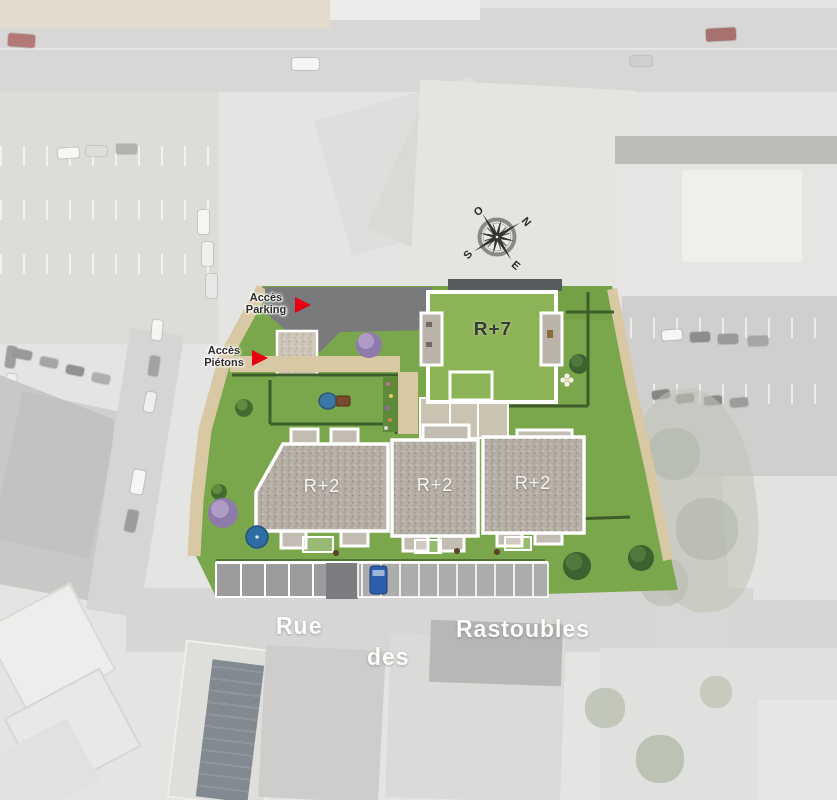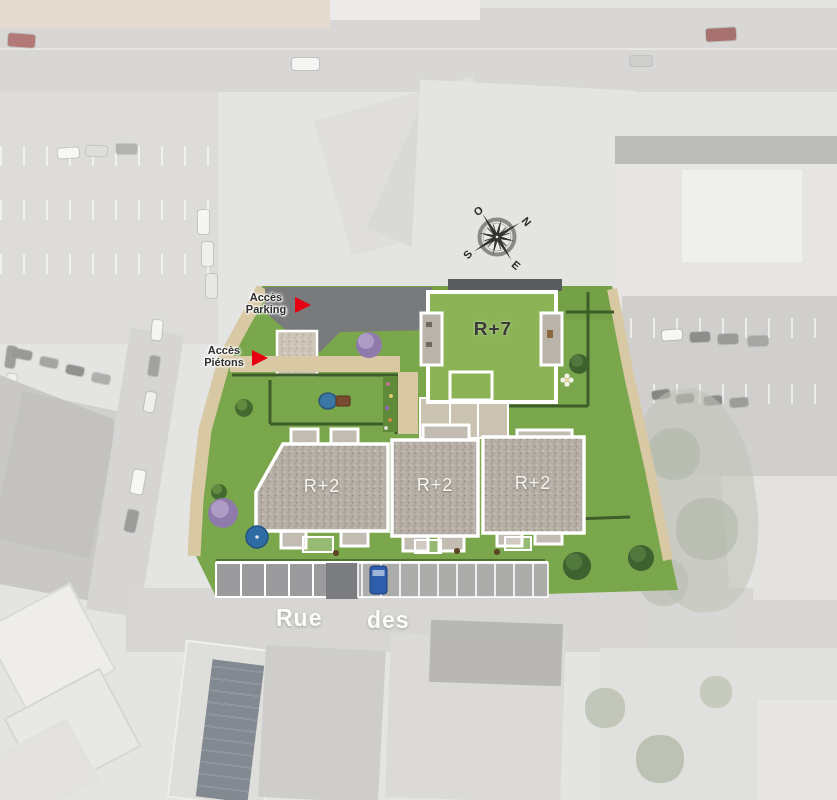--- a/index.html
+++ b/index.html
@@ -17,20 +17,21 @@
   .lbl{position:absolute;text-align:center;}
   .access-lbl{
     font-size:11px;font-weight:bold;color:#2e2e2c;line-height:1.12;
     text-shadow:0 0 2px #fff,0 0 3px #fff,0 0 4px #fff,1px 1px 2px #fff,-1px -1px 2px #fff;
   }
   .bldg-lbl-dark{font-size:19px;font-weight:600;color:#3a3a36;letter-spacing:1px;text-shadow:0 0 3px rgba(255,255,255,.5);}
   .bldg-lbl-light{font-size:18px;font-weight:500;color:#f6f6f2;letter-spacing:1px;text-shadow:0 1px 2px rgba(50,50,46,.45);}
   .street-word{
     position:absolute;font-size:23px;font-weight:600;color:#fcfcfa;letter-spacing:1px;
     text-shadow:0 1px 3px rgba(0,0,0,.25);
+    margin-top:8px;
   }
   svg text{font-family:"Liberation Sans", sans-serif;}
 </style>
 </head>
 <body>
 
 <div class="stage">
 
   <div class="layer">
 
@@ -315,15 +316,16 @@
     <div>Accès</div>
     <div>Piétons</div>
   </div>
 
   <div class="lbl bldg-lbl-dark" style="left:462px;top:318px;width:62px;">R+7</div>
   <div class="lbl bldg-lbl-light" style="left:292px;top:476px;width:60px;">R+2</div>
   <div class="lbl bldg-lbl-light" style="left:405px;top:475px;width:60px;">R+2</div>
   <div class="lbl bldg-lbl-light" style="left:503px;top:473px;width:60px;">R+2</div>
 
   <div class="street-word" style="left:276px;top:605px;">Rue</div>
-  <div class="street-word" style="left:367px;top:607px;text-align:center;">des</div>
+  <div class="street-word" style="left:367px;top:636px;text-align:center;">des</div>
+  <div class="street-word" style="left:456px;top:608px;">Rastoubles</div>
 
 </div>
 
 </body></html>

